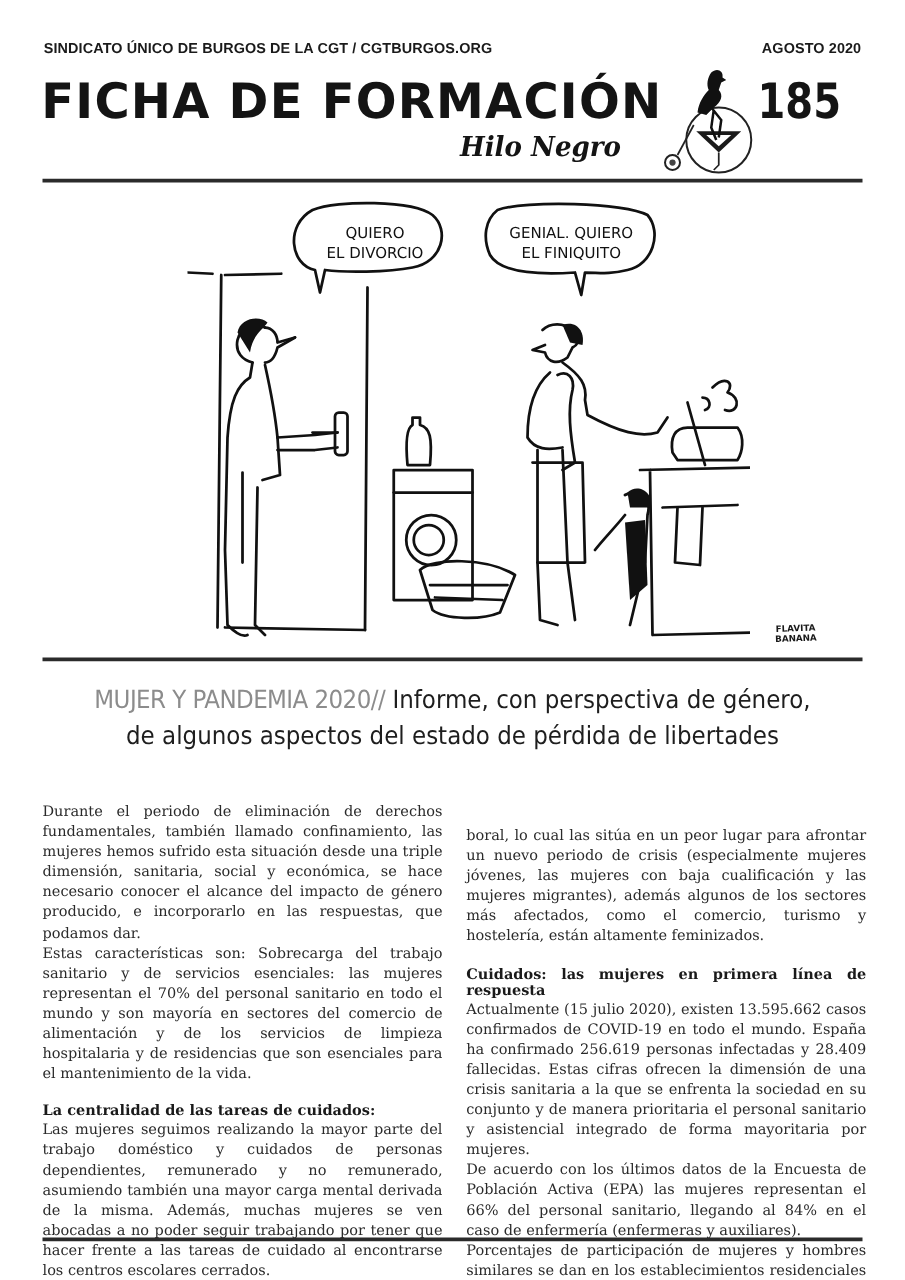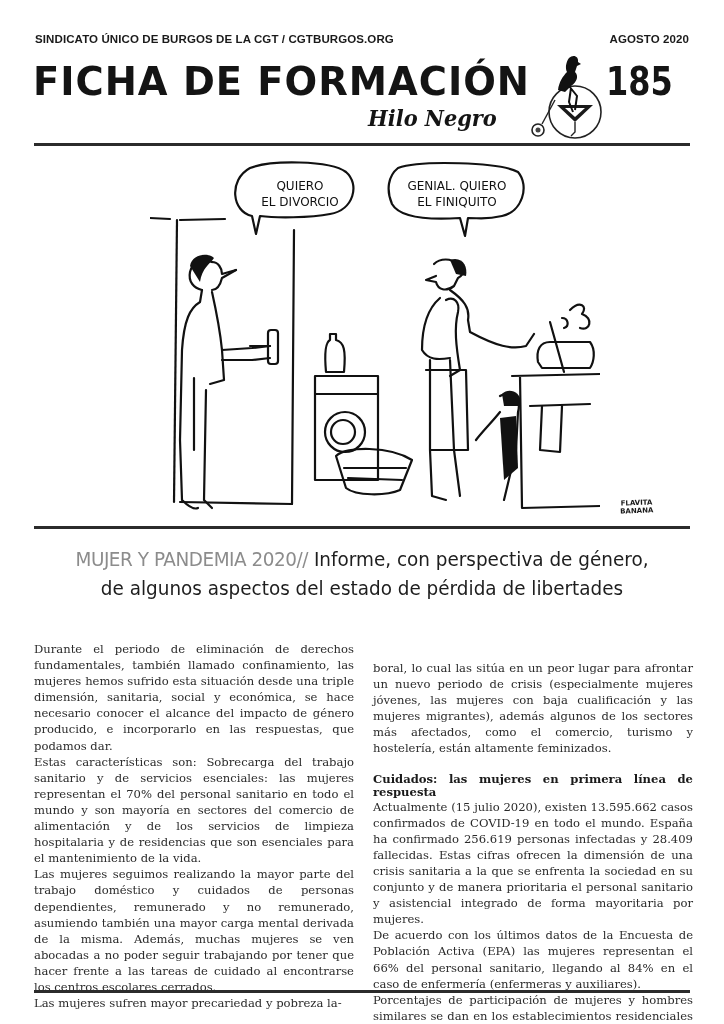--- a/index.html
+++ b/index.html
@@ -140,20 +140,21 @@
   <div>
     <span class="kicker">MUJER Y PANDEMIA 2020//</span>
     <span class="title">Informe, con perspectiva de género,</span>
   </div>
   <div class="title">de algunos aspectos del estado de pérdida de libertades</div>
 </div>
 
 <div id="col-left" class="abs col">
   <p>Durante el periodo de eliminación de derechos fundamentales, también llamado confinamiento, las mujeres hemos sufrido esta situación desde una triple dimensión, sanitaria, social y económica, se hace necesario conocer el alcance del impacto de género producido, e incorporarlo en las respuestas, que podamos dar.</p>
   <p>Estas características son: Sobrecarga del trabajo sanitario y de servicios esenciales: las mujeres representan el 70% del personal sanitario en todo el mundo y son mayoría en sectores del comercio de alimentación y de los servicios de limpieza hospitalaria y de residencias que son esenciales para el mantenimiento de la vida.</p>
+  <h3>La centralidad de las tareas de cuidados:</h3>
   <p>Las mujeres seguimos realizando la mayor parte del trabajo doméstico y cuidados de personas dependientes, remunerado y no remunerado, asumiendo también una mayor carga mental derivada de la misma. Además, muchas mujeres se ven abocadas a no poder seguir trabajando por tener que hacer frente a las tareas de cuidado al encontrarse los centros escolares cerrados.</p>
   <p>Las mujeres sufren mayor precariedad y pobreza la-</p>
 </div>
 
 <div id="col-right" class="abs col">
   <p>boral, lo cual las sitúa en un peor lugar para afrontar un nuevo periodo de crisis (especialmente mujeres jóvenes, las mujeres con baja cualificación y las mujeres migrantes), además algunos de los sectores más afectados, como el comercio, turismo y hostelería, están altamente feminizados.</p>
   <h3>Cuidados: las mujeres en primera línea de respuesta</h3>
   <p>Actualmente (15 julio 2020), existen 13.595.662 casos confirmados de COVID-19 en todo el mundo. España ha confirmado 256.619 personas infectadas y 28.409 fallecidas. Estas cifras ofrecen la dimensión de una crisis sanitaria a la que se enfrenta la sociedad en su conjunto y de manera prioritaria el personal sanitario y asistencial integrado de forma mayoritaria por mujeres.</p>
   <p>De acuerdo con los últimos datos de la Encuesta de Población Activa (EPA) las mujeres representan el 66% del personal sanitario, llegando al 84% en el caso de enfermería (enfermeras y auxiliares).</p>
   <p>Porcentajes de participación de mujeres y hombres similares se dan en los establecimientos residenciales para mayores y personas dependientes, donde se encuentran los casos más graves y el mayor número</p>

